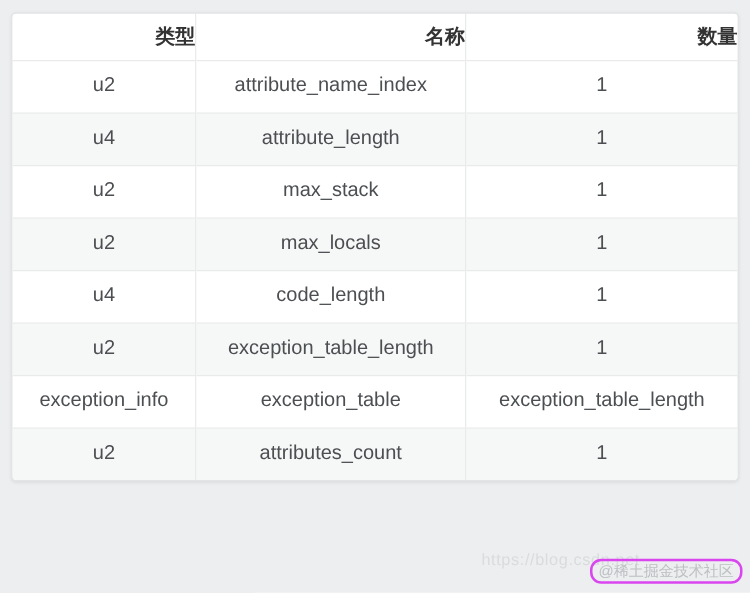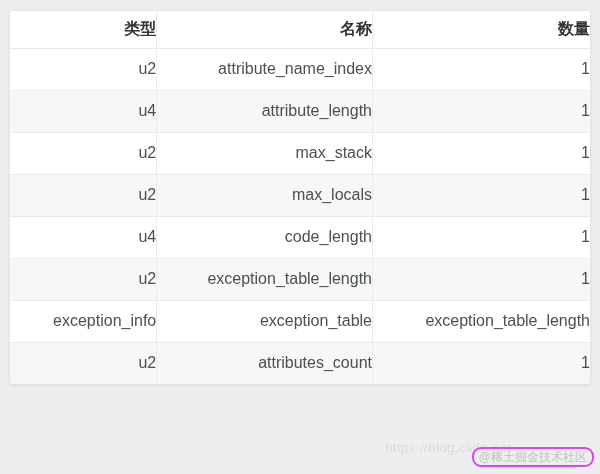--- a/index.html
+++ b/index.html
@@ -42,21 +42,21 @@
     font-weight: bold;
     color: var(--header-text);
     text-align: right;
     vertical-align: middle;
     background: var(--card-bg);
   }
   tbody td {
     height: 42px;
     font-size: 16px;
     color: var(--cell-text);
-    text-align: right;
+    text-align: center;
     vertical-align: middle;
     border-top: 1px solid var(--border);
     overflow: hidden;
     white-space: nowrap;
   }
   th + th, td + td { border-left: 1px solid var(--border); }
   tbody tr:nth-child(even) td { background: var(--stripe); }
   .watermark-url {
     position: absolute;
     right: 88px; bottom: 19px;

